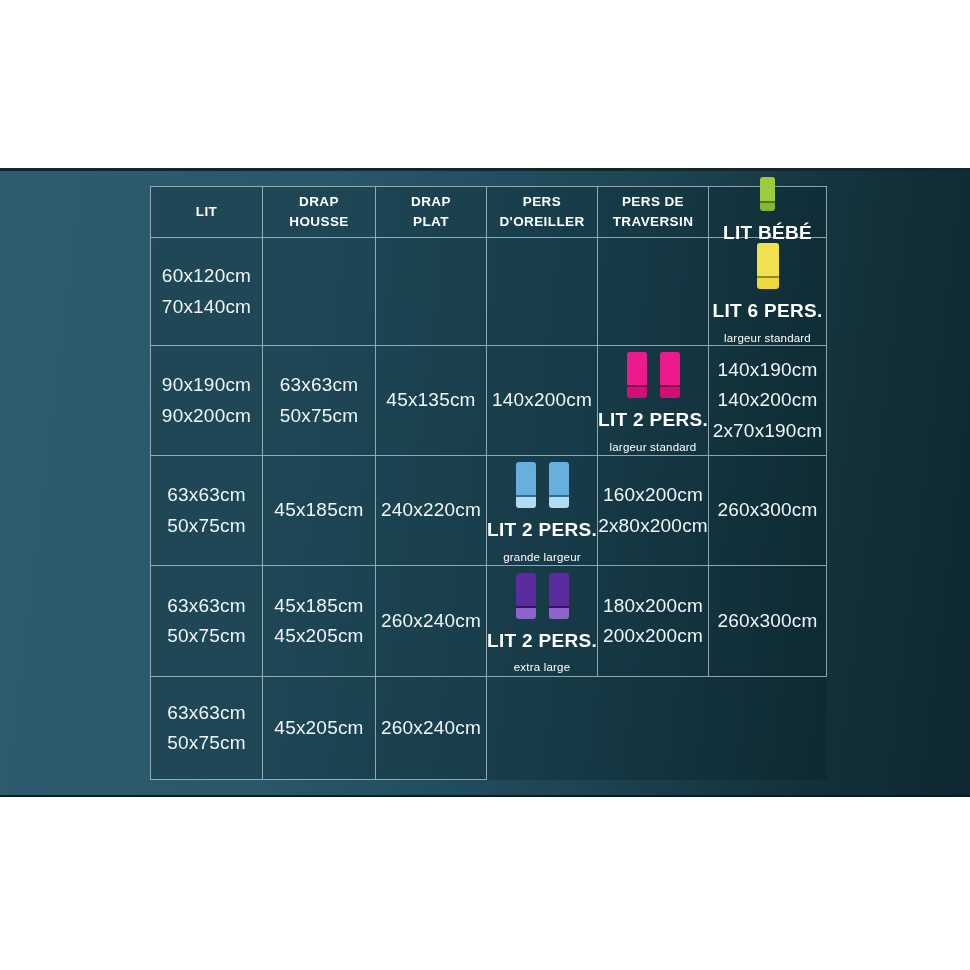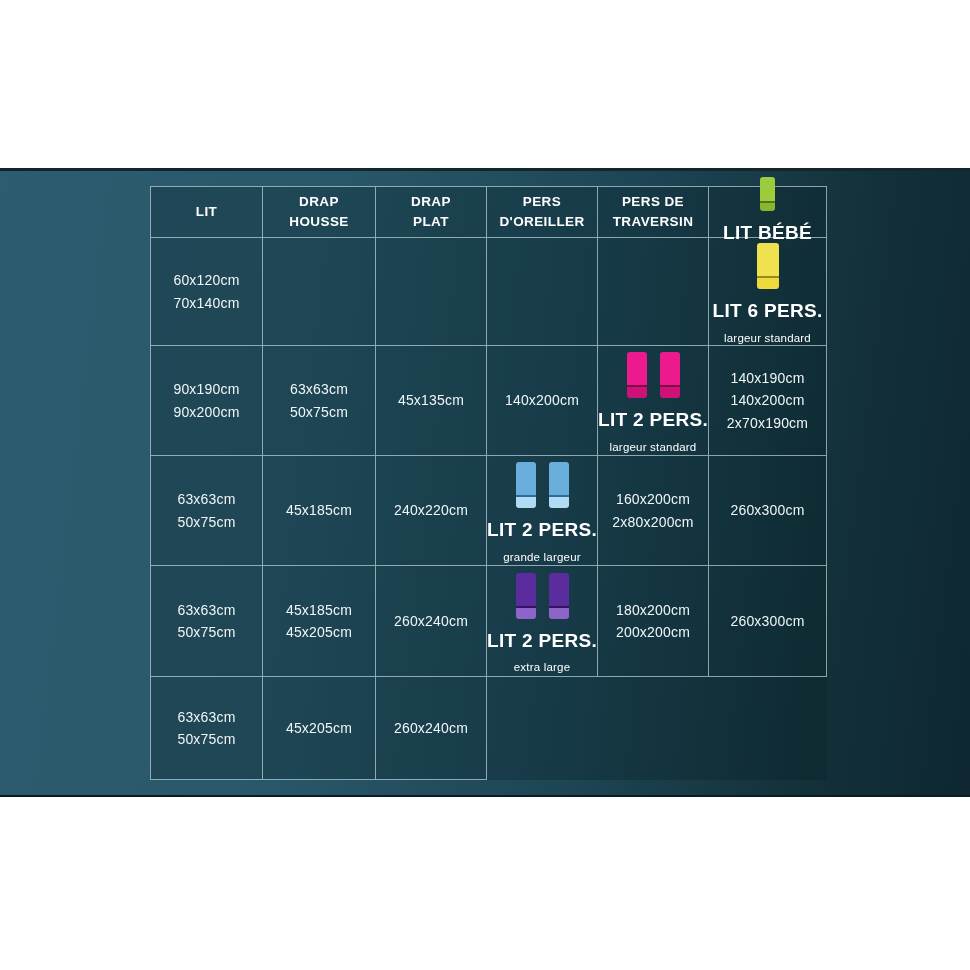--- a/index.html
+++ b/index.html
@@ -27,21 +27,21 @@
     border-right:1px solid rgba(205,228,235,0.65);
     border-bottom:1px solid rgba(205,228,235,0.65);
     display:flex;flex-direction:column;align-items:center;justify-content:center;
     text-align:center;color:#ffffff;box-sizing:border-box;
   }
   .hcell{
     font-size:13.5px;font-weight:bold;line-height:1.45;letter-spacing:.4px;
     white-space:pre-line;color:#ffffff;
   }
   .vcell{
-    font-size:14px;line-height:1.6;color:#f0f6f7;white-space:pre-line;letter-spacing:.2px;
+    font-size:19px;line-height:1.6;color:#f0f6f7;white-space:pre-line;letter-spacing:.2px;
   }
   .bedcell{padding-top:6px;}
   .bed-icons{display:flex;gap:13px;align-items:flex-end;margin-bottom:11px;}
   .bed-icon{display:inline-block;border-radius:3px;}
   .bed-label{font-size:19px;font-weight:bold;letter-spacing:.3px;line-height:1.2;}
   .bed-sublabel{font-size:11.5px;font-weight:normal;letter-spacing:.2px;line-height:1.3;margin-top:8px;}
 </style>
 </head>
 <body>
 

